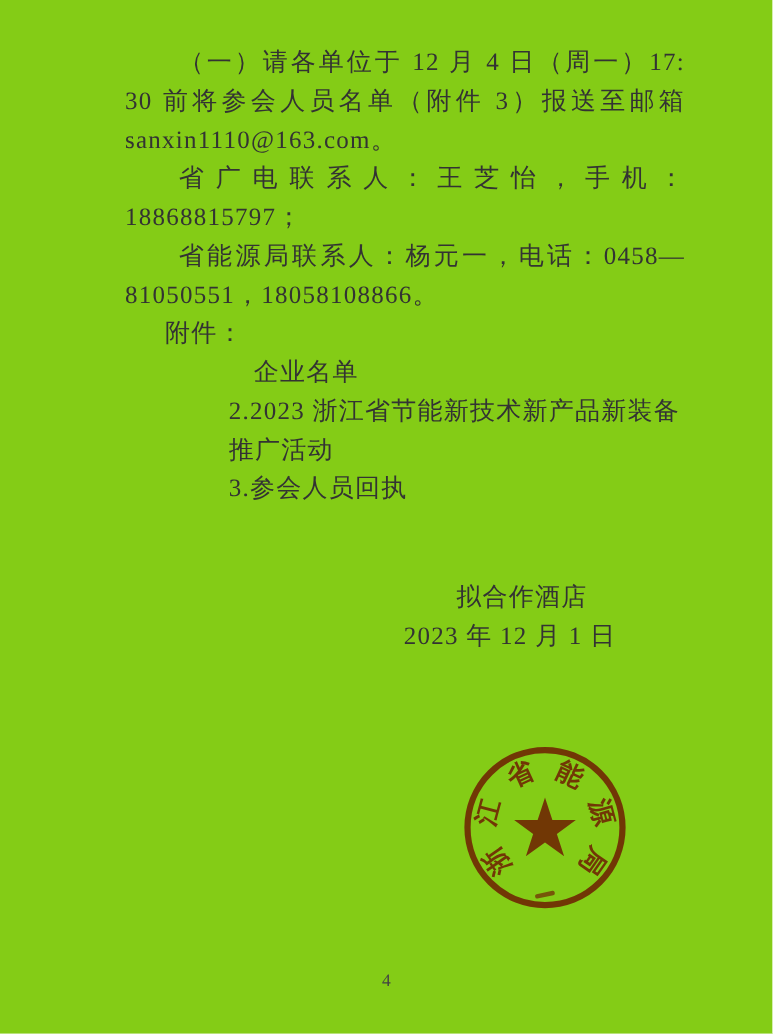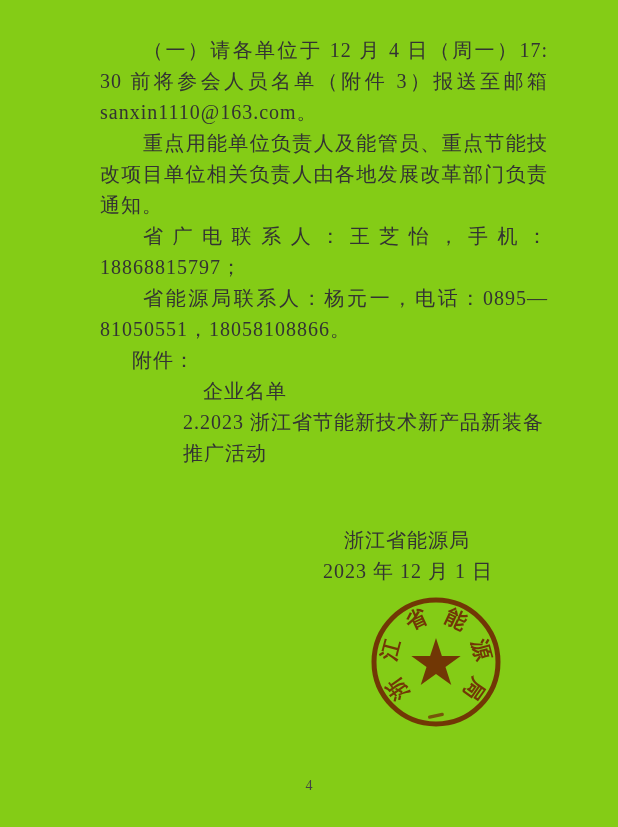--- a/index.html
+++ b/index.html
@@ -77,34 +77,34 @@
   }
 </style>
 </head>
 <body>
 
 <div class="page">
 
   <div class="content">
 
     <p class="para">（一）请各单位于 12 月 4 日（周一）17: 30 前将参会人员名单（附件 3）报送至邮箱 sanxin1110@163.com。</p>
-    <p class="para">重点用能单位负责人及能管员、重点节能技改项目单位相关负责人由各地发展改革部门负责通知。</p>
     <p class="para">省广电联系人：王芝怡，手机：18868815797；</p>
-    <p class="para">省能源局联系人：杨元一，电话：0895—81050551，18058108866。</p>
+    <p class="para">省能源局联系人：杨元一，电话：0458—81050551，18058108866。</p>
 
     <div class="attachments">
       <div class="att-row1">
         <span class="att-label">附件：</span>
       </div>
       <div class="att-cont">企业名单</div>
       <div class="att-item">2.2023 浙江省节能新技术新产品新装备推广活动</div>
+      <div class="att-item">3.参会人员回执</div>
     </div>
 
     <div class="signature">
-      <div class="sig-issuer">浙江省能源局</div>
+      <div class="sig-issuer">拟合作酒店</div>
       <div class="sig-date">2023 年 12 月 1 日</div>
     </div>
 
   </div>
 
   <svg class="seal" viewBox="-68 -68 136 136">
     <circle cx="0" cy="0" r="62" fill="none" stroke="#d9372a" stroke-width="5"></circle>
     <polygon fill="#d9372a" points="0,-24 5.9,-6.1 24.7,-6.0 9.5,5.1 15.3,23.0 0,12 -15.3,23.0 -9.5,5.1 -24.7,-6.0 -5.9,-6.1"></polygon>
     <g font-family="Liberation Serif, DejaVu Serif, serif" font-size="21" font-weight="bold" fill="#d9372a" text-anchor="middle">
       <text transform="translate(-38.5,27.0) rotate(-125)" dominant-baseline="central">浙</text>

